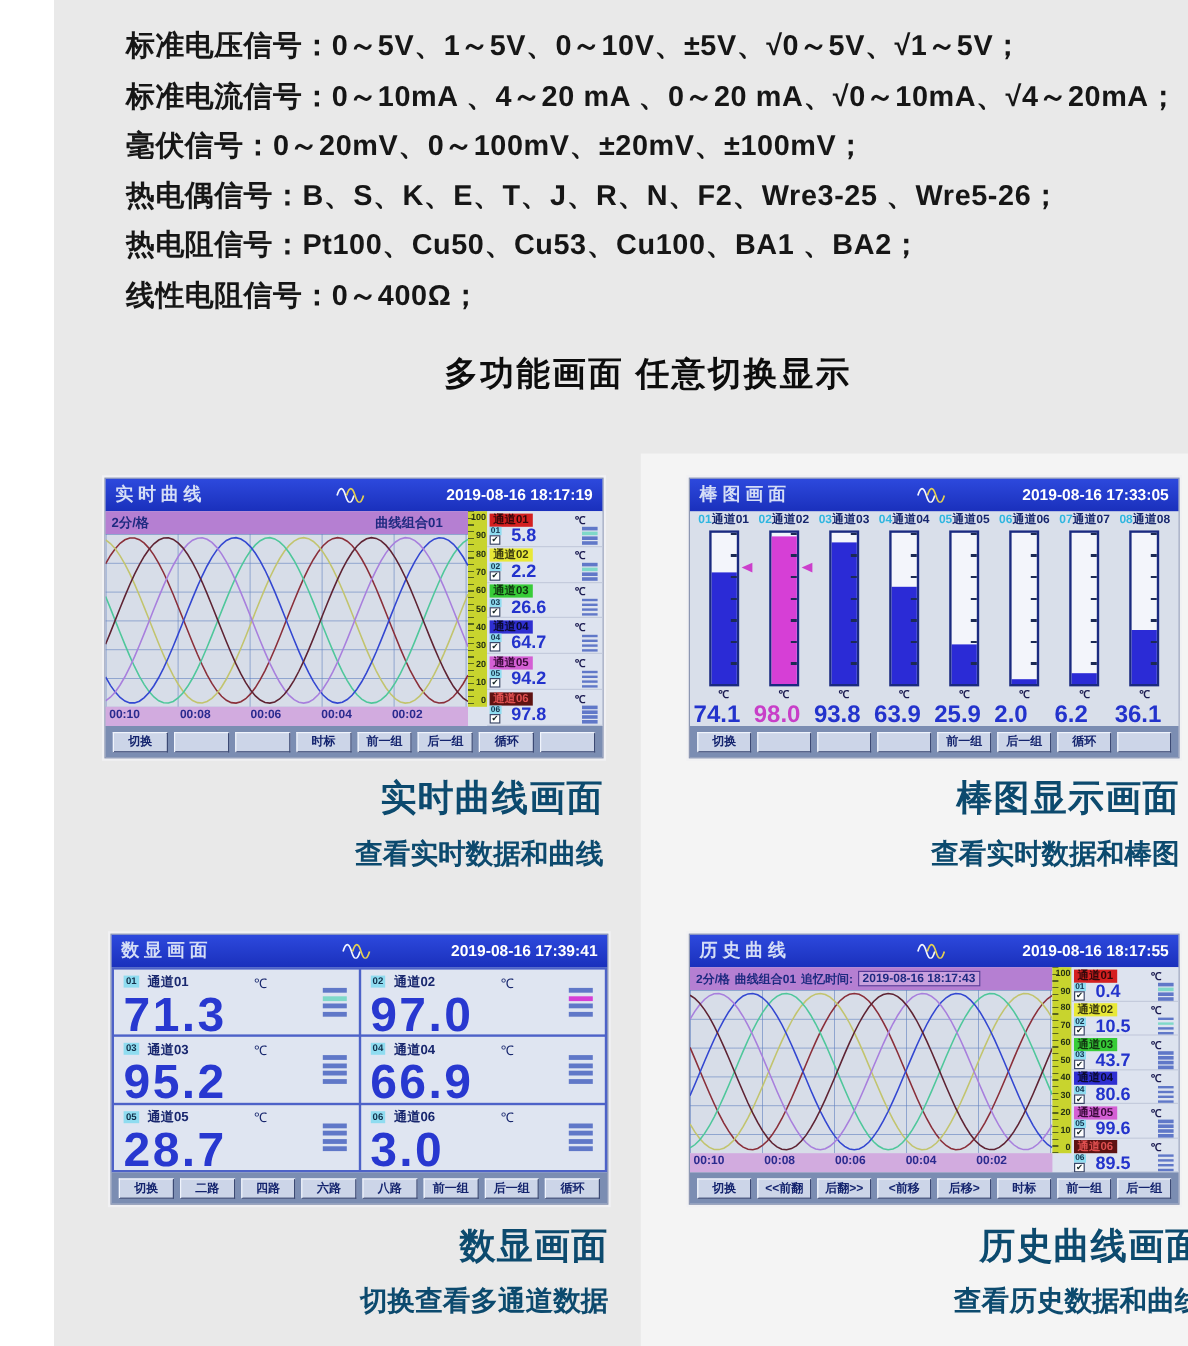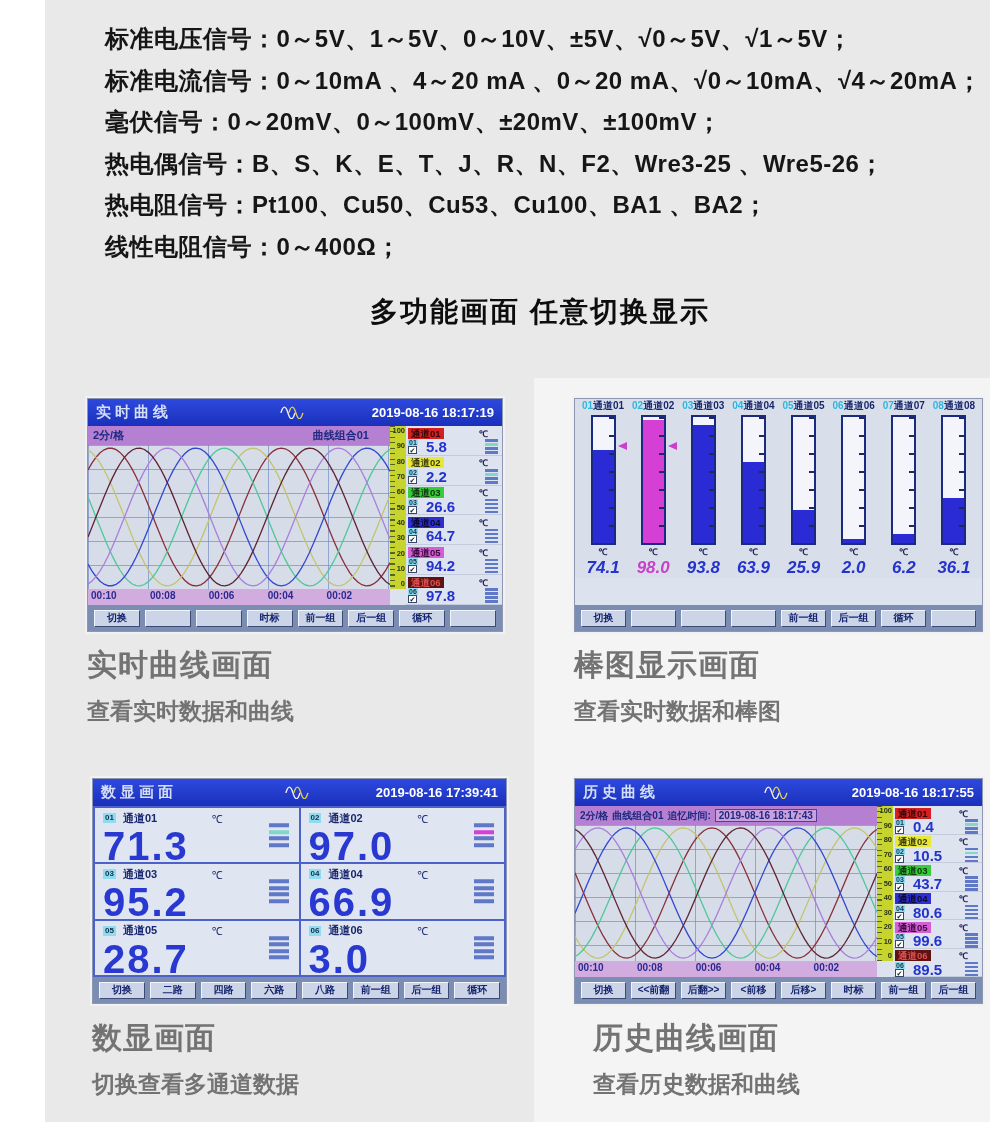--- a/index.html
+++ b/index.html
@@ -82,37 +82,37 @@
   .bar-col { flex:1; display:flex; justify-content:center; position:relative; }
   .bar-outline { width:25px; height:100%; border:2px solid #1a2a80; background:#f3f5fb; position:relative; }
   .bar-fill { position:absolute; left:0; right:0; bottom:0; }
   .bar-ticks { position:absolute; top:0; bottom:0; right:0; width:5px;
                background-image:repeating-linear-gradient(to bottom,#1c2a54 0 2px,transparent 2px 18px); }
   .bar-marker { position:absolute; width:0; height:0; border-right:9px solid #cc3fcc;
                 border-top:4px solid transparent; border-bottom:4px solid transparent; }
   .bar-units { height:13px; display:flex; }
   .bar-unit { flex:1; text-align:center; font-size:9px; color:#1a1a50; font-weight:bold; }
   .bar-values { height:20px; display:flex; }
-  .bar-value { flex:1; text-align:center; font-size:17px; font-weight:bold; color:#2333cc;font-style:italic; }
+  .bar-value { flex:1; text-align:left; font-size:20px; font-weight:bold; color:#2333cc; }
 
   
   .dig-body { height:calc(100% - 53px); background:#4d62c8; padding:2px; display:grid;
               grid-template-columns:1fr 1fr; grid-auto-rows:1fr; gap:2px; }
   .dig-cell { background:#dfe5f1; position:relative; padding:3px 8px 0 8px; overflow:hidden; }
   .dig-head { display:flex; align-items:center; gap:7px; height:14px; position:relative; }
   .dig-num { background:#8fdcf0; font-size:8px; font-weight:bold; padding:0 2px; color:#12304a; line-height:10px; }
   .dig-name { font-size:11px; font-weight:bold; color:#18276e; }
   .dig-unit { position:absolute; left:58%; font-size:11px; color:#18276e; }
   .dig-value { font-size:40px; font-weight:bold; color:#2838d0; line-height:1; margin-top:1px; letter-spacing:2px; }
   .dig-sig { position:absolute; right:10px; top:50%; transform:translateY(-50%);
              display:flex; flex-direction:column; gap:2.5px; }
   .dig-sig i { width:20px; height:4px; background:#6078c8; display:block; }
 
   
-  .caption { position:absolute; text-align:left; color:#737373; }
+  .caption { position:absolute; text-align:right; color:#0c4a6e; }
   .cap-title { font-size:30px; font-weight:900; letter-spacing:1px; }
   .cap-sub { font-size:23px; font-weight:600; margin-top:10px; }
   .cap1 { left:42px;  top:645px;  width:416px; }
   .cap2 { left:529px; top:645px;  width:409px; }
   .cap3 { left:47px;  top:1018px; width:415px; }
   .cap4 { left:548px; top:1018px; width:409px; }
 </style>
 </head>
 <body>
 
@@ -298,20 +298,28 @@
         <div class="scr-btn"></div>
         <div class="scr-btn"></div>
         <div class="scr-btn">时标</div>
         <div class="scr-btn">前一组</div>
         <div class="scr-btn">后一组</div>
         <div class="scr-btn">循环</div>
         <div class="scr-btn"></div>
       </div>
     </div>
   <div id="screen-bar" class="device-screen pos2">
+      <div class="scr-header">
+        <span class="scr-title">棒图画面</span>
+        <span class="scr-logo"><svg width="30" height="14" viewBox="0 0 34 14">
+            <path d="M1,8 q4,-13 8,0 t8,0" fill="none" stroke="#f2f5ff" stroke-width="1.6"></path>
+            <path d="M10,8 q4,-13 8,0 t8,0" fill="none" stroke="#e3cf52" stroke-width="1.6"></path>
+          </svg></span>
+        <span class="scr-time">2019-08-16 17:33:05</span>
+      </div>
       <div class="bar-body">
         <div class="bar-labels">
           <span class="bar-label"><i class="bar-num">01</i><b>通道01</b></span>
           <span class="bar-label"><i class="bar-num">02</i><b>通道02</b></span>
           <span class="bar-label"><i class="bar-num">03</i><b>通道03</b></span>
           <span class="bar-label"><i class="bar-num">04</i><b>通道04</b></span>
           <span class="bar-label"><i class="bar-num">05</i><b>通道05</b></span>
           <span class="bar-label"><i class="bar-num">06</i><b>通道06</b></span>
           <span class="bar-label"><i class="bar-num">07</i><b>通道07</b></span>
           <span class="bar-label"><i class="bar-num">08</i><b>通道08</b></span>

